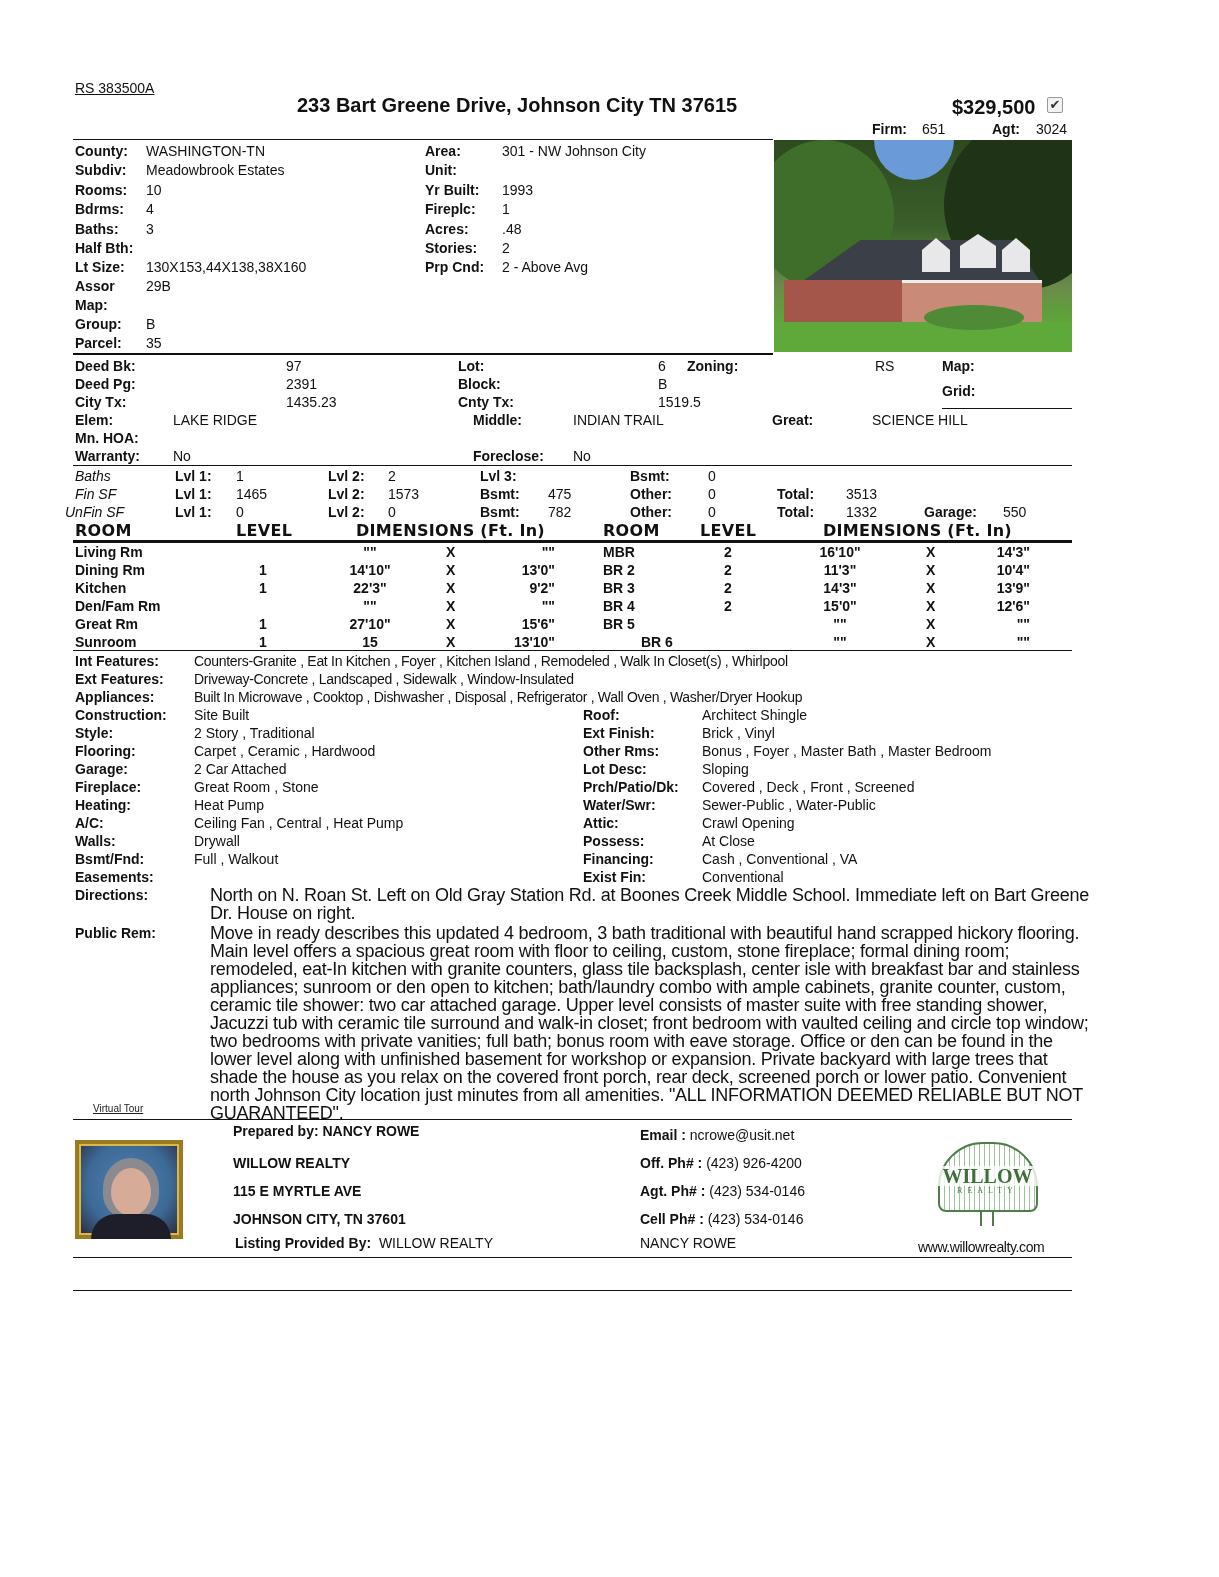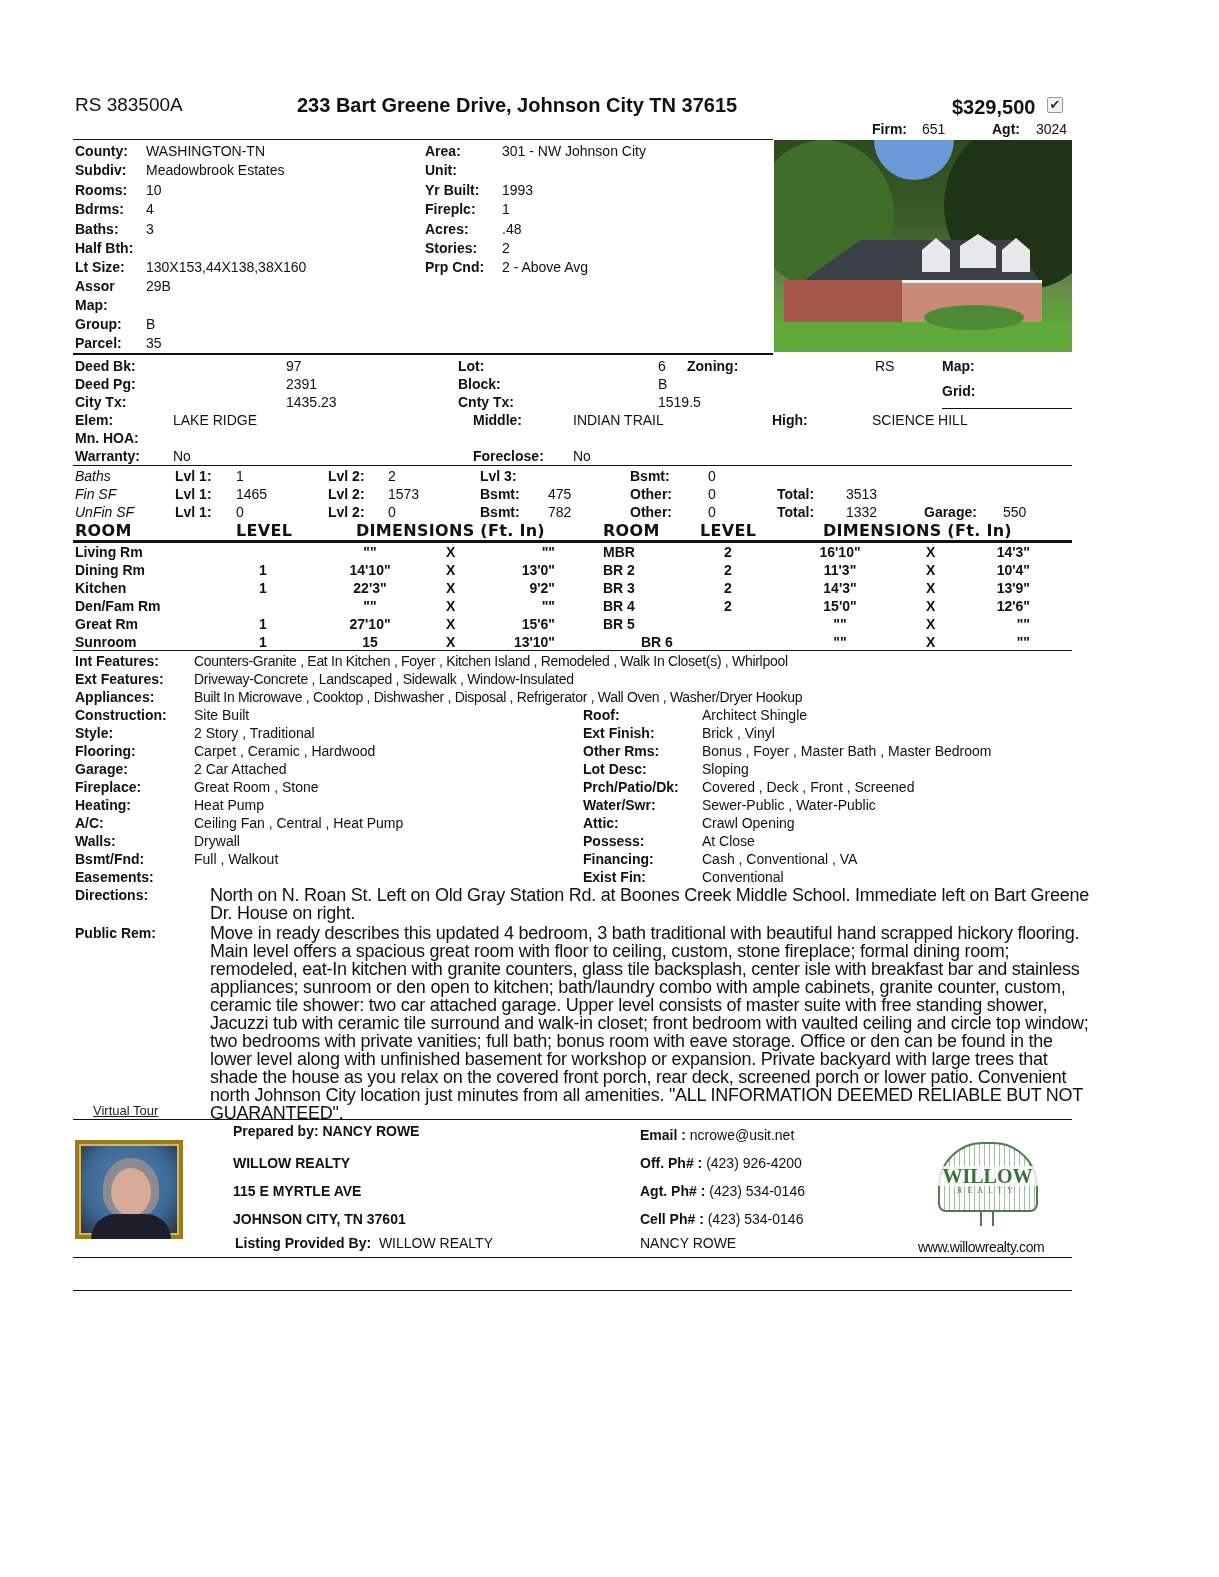--- a/index.html
+++ b/index.html
@@ -3,21 +3,21 @@
 <meta charset="utf-8">
 <style>
   * { box-sizing: border-box; margin: 0; padding: 0; }
   body {
     width: 1219px; height: 1577px; background: #ffffff; position: relative;
     font-family: "Liberation Sans", sans-serif; color: #111; font-size: 14px;
     overflow: hidden;
   }
   .abs { position: absolute; white-space: nowrap; }
   .b { font-weight: bold; }
-  .hdr-id { left: 75px; top: 94px; font-size: 19px; }
+  .hdr-id { left: 75px; top: 80px; font-size: 14px; text-decoration: underline; }
   .hdr-addr { left: 297px; top: 94px; font-size: 20px; font-weight: bold; }
   .hdr-price { left: 952px; top: 96px; font-size: 20px; font-weight: bold; }
   .chk { position: absolute; left: 1047px; top: 97px; width: 16px; height: 16px; border: 1px solid #999; border-radius: 2px; background: #f2f2f2; font-size: 13px; line-height: 14px; text-align: center; color: #333; }
   .firm { top: 121px; font-size: 14px; }
   .hline { position: absolute; height: 1px; background: #111; }
   .hline.thick { height: 2px; }
   .row { position: absolute; font-size: 14px; line-height: 19px; white-space: nowrap; }
   .lbl { font-weight: bold; }
   .photo {
     position: absolute; left: 774px; top: 140px; width: 298px; height: 212px; overflow: hidden;
@@ -31,21 +31,21 @@
   .photo .brick { position: absolute; left: 10px; top: 140px; width: 258px; height: 45px; background: #a4564a; }
   .photo .porch { position: absolute; left: 128px; top: 140px; width: 140px; height: 45px; background: #c98a78; border-top: 3px solid #eee; }
   .photo .lawn { position: absolute; left: 0; top: 182px; width: 298px; height: 30px; background: #5ea93a; }
   .photo .bush { position: absolute; left: 150px; top: 165px; width: 100px; height: 25px; background: #4f8a36; border-radius: 50%; }
   .rm-hdr { position: absolute; top: 521px; font-size: 16px; font-weight: bold; font-family: "DejaVu Sans", sans-serif; letter-spacing: 0.3px; }
   .rm { position: absolute; font-size: 14px; font-weight: bold; line-height: 18px; }
   .c { text-align: center; }
   .r { text-align: right; }
   .it { font-style: italic; }
   .para { position: absolute; left: 210px; width: 880px; font-size: 18px; line-height: 18px; white-space: normal; letter-spacing: -0.25px; }
-  .vtour { position: absolute; left: 93px; top: 1103px; font-size: 13px; text-decoration: underline; color: #222; }
+  .vtour { position: absolute; left: 93px; top: 1103px; font-size: 10px; text-decoration: underline; color: #222; }
   .agent-photo {
     position: absolute; left: 75px; top: 1140px; width: 108px; height: 99px;
     border: 4px solid #9a7a22; background: radial-gradient(circle at 50% 45%, #d7b6a6 0%, #c79c88 22%, #4a78a8 23%, #3d6996 60%, #2a2a3a 100%);
     box-shadow: inset 0 0 0 2px #d9b84a;
   }
   .agent-photo .hair { position: absolute; left: 24px; top: 14px; width: 56px; height: 60px; border-radius: 50% 50% 40% 40%; background: #8a8a90; }
   .agent-photo .face { position: absolute; left: 32px; top: 24px; width: 40px; height: 48px; border-radius: 50%; background: #d6ab98; }
   .agent-photo .body { position: absolute; left: 12px; top: 70px; width: 80px; height: 25px; border-radius: 40px 40px 0 0; background: #1e1e2a; }
   .logo { position: absolute; left: 930px; top: 1140px; width: 115px; height: 90px; }
   .logo .canopy { position: absolute; left: 8px; top: 2px; width: 100px; height: 70px; border: 2px solid #4e7d4a; border-radius: 45px 45px 8px 8px; background: repeating-linear-gradient(90deg, #ffffff 0 4px, #9fc29b 4px 5px); }
@@ -124,21 +124,21 @@
   <div class="row lbl" style="left:687px; top:357px;">Zoning:</div>
   <div class="row" style="left:875px; top:357px;">RS</div>
   <div class="row lbl" style="left:942px; top:357px;">Map:</div>
   <div class="row lbl" style="left:942px; top:382px;">Grid:</div>
   <div class="hline" style="left:942px; top:408px; width:130px;"></div>
 
   <div class="row lbl" style="left:75px; top:411px;">Elem:</div>
   <div class="row" style="left:173px; top:411px;">LAKE RIDGE</div>
   <div class="row lbl" style="left:473px; top:411px;">Middle:</div>
   <div class="row" style="left:573px; top:411px;">INDIAN TRAIL</div>
-  <div class="row lbl" style="left:772px; top:411px;">High:</div>
+  <div class="row lbl" style="left:772px; top:411px;">Great:</div>
   <div class="row" style="left:872px; top:411px;">SCIENCE HILL</div>
 
   <div class="row lbl" style="left:75px; top:429px;">Mn. HOA:</div>
   <div class="row lbl" style="left:75px; top:447px;">Warranty:</div>
   <div class="row" style="left:173px; top:447px;">No</div>
   <div class="row lbl" style="left:473px; top:447px;">Foreclose:</div>
   <div class="row" style="left:573px; top:447px;">No</div>
 </div>
 
 <div class="hline" style="left:73px; top:465px; width:999px;"></div>
@@ -159,21 +159,21 @@
   <div class="row" style="left:236px; top:485px;">1465</div>
   <div class="row lbl" style="left:328px; top:485px;">Lvl 2:</div>
   <div class="row" style="left:388px; top:485px;">1573</div>
   <div class="row lbl" style="left:480px; top:485px;">Bsmt:</div>
   <div class="row" style="left:548px; top:485px;">475</div>
   <div class="row lbl" style="left:630px; top:485px;">Other:</div>
   <div class="row" style="left:708px; top:485px;">0</div>
   <div class="row lbl" style="left:777px; top:485px;">Total:</div>
   <div class="row" style="left:846px; top:485px;">3513</div>
 
-  <div class="row it" style="left:75px; top:503px;">UnFin SF</div>
+  <div class="row it" style="left:65px; top:503px;">UnFin SF</div>
   <div class="row lbl" style="left:175px; top:503px;">Lvl 1:</div>
   <div class="row" style="left:236px; top:503px;">0</div>
   <div class="row lbl" style="left:328px; top:503px;">Lvl 2:</div>
   <div class="row" style="left:388px; top:503px;">0</div>
   <div class="row lbl" style="left:480px; top:503px;">Bsmt:</div>
   <div class="row" style="left:548px; top:503px;">782</div>
   <div class="row lbl" style="left:630px; top:503px;">Other:</div>
   <div class="row" style="left:708px; top:503px;">0</div>
   <div class="row lbl" style="left:777px; top:503px;">Total:</div>
   <div class="row" style="left:846px; top:503px;">1332</div>

